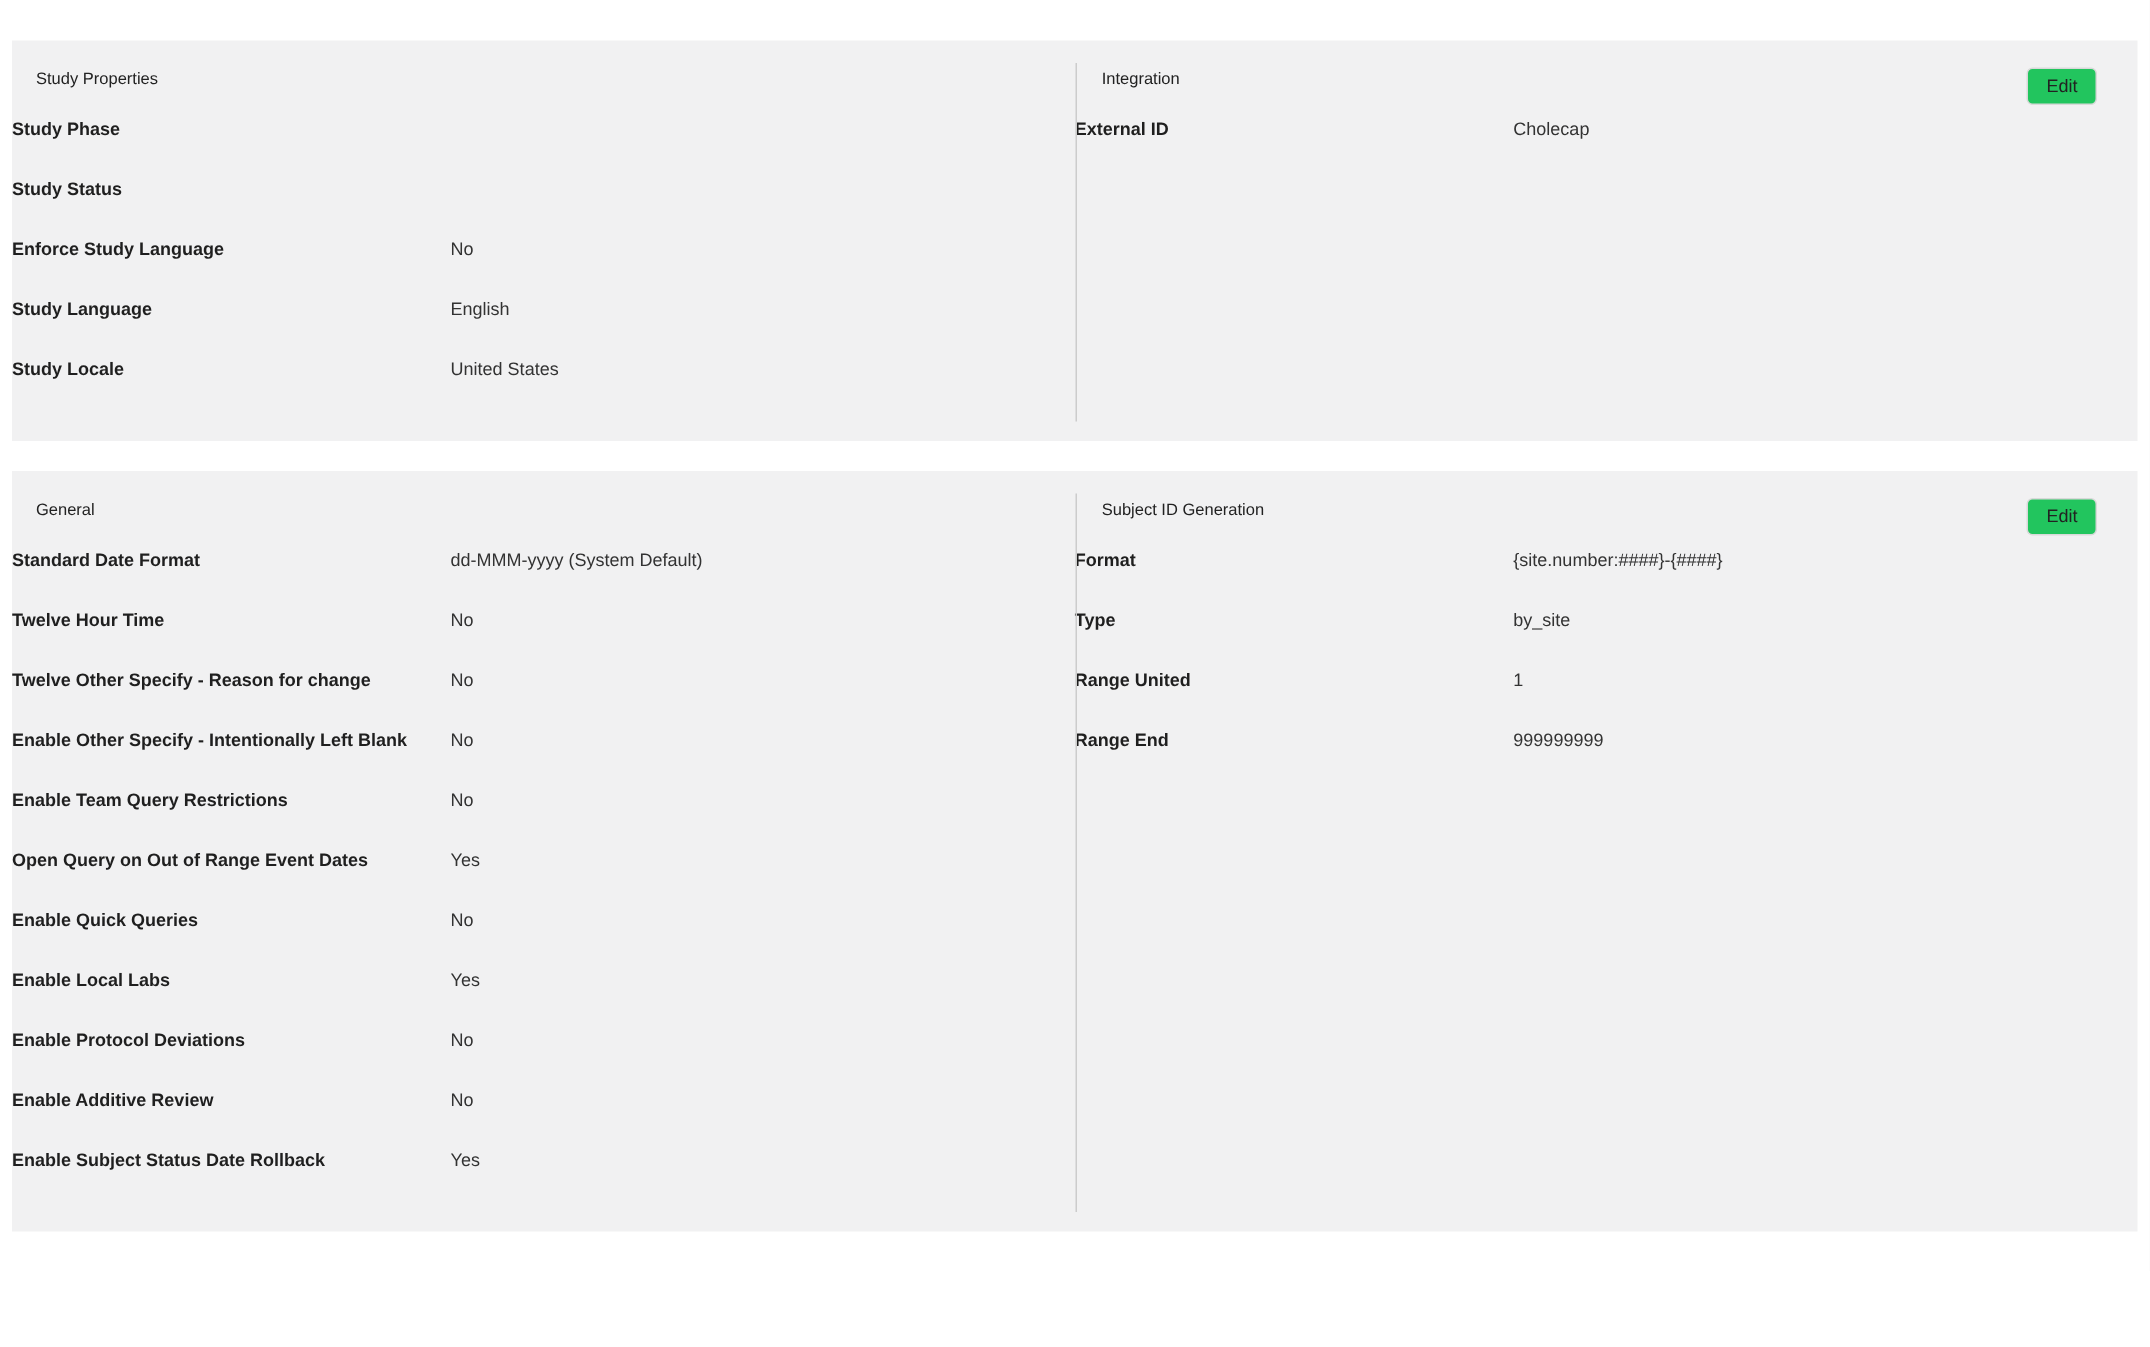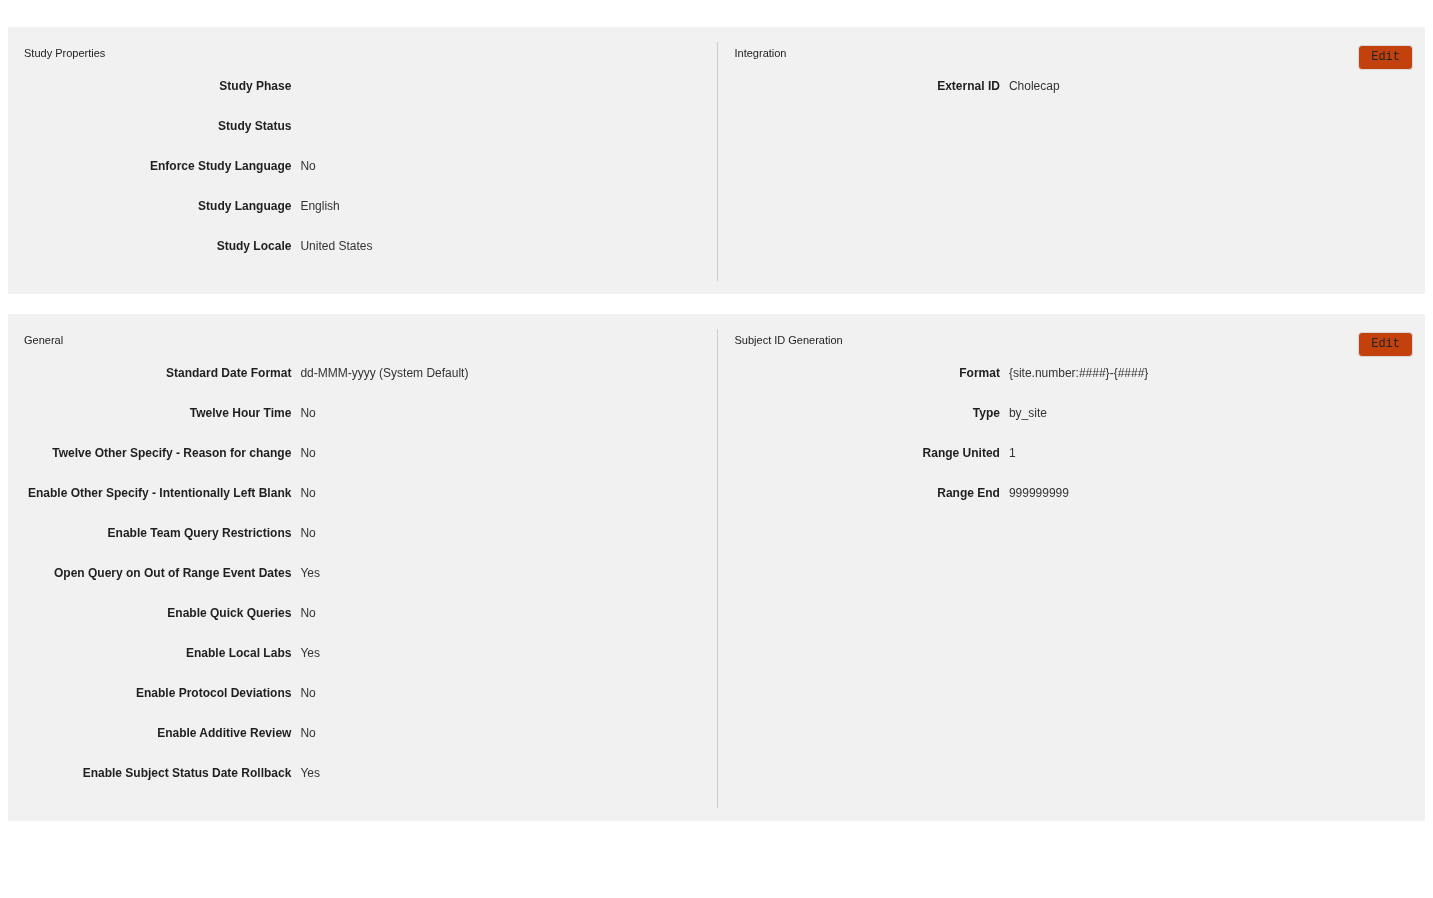--- a/index.html
+++ b/index.html
@@ -51,41 +51,41 @@
   .col-right .section-heading { margin-left: 18px; }
   .field-rows { }
   .field-row {
     display: flex;
     height: 40px;
     line-height: 40px;
     font-size: 12px;
   }
   .field-label {
     width: 40%;
-    text-align: right;
+    text-align: left;
     font-weight: bold;
     color: #1f1f1f;
     white-space: nowrap;
   }
   .field-value {
     flex: 1;
     padding-left: 9px;
     color: #333333;
     white-space: nowrap;
   }
   .edit-btn {
     position: absolute;
     top: 18px;
-    right: 12px;
+    right: 27px;
     min-width: 40px;
     padding: 4px 12px;
-    font-family: Liberation Mono, monospace;
+    font-family: Liberation Sans, sans-serif;
     font-size: 12px;
     color: #222222;
-    background: #c2410c;
+    background: #22c55e;
     border: 1px solid #d9d9d9;
     border-radius: 4px;
     cursor: pointer;
     line-height: 15px;
   }
   .info-icon {
     display: inline-block;
     width: 12px;
     height: 12px;
     border-radius: 50%;

